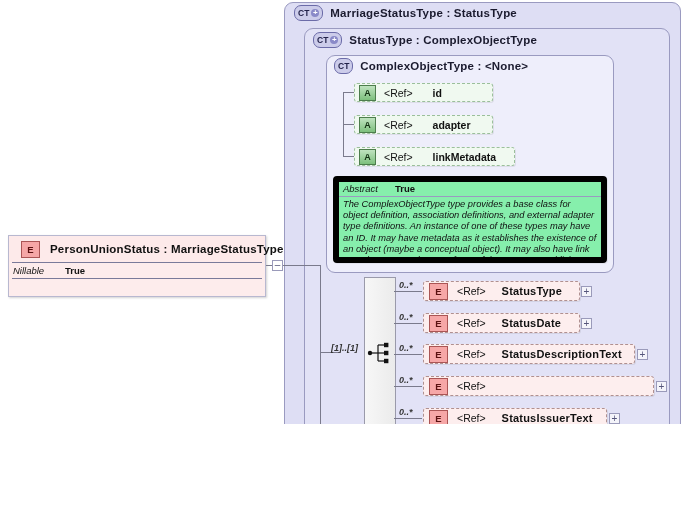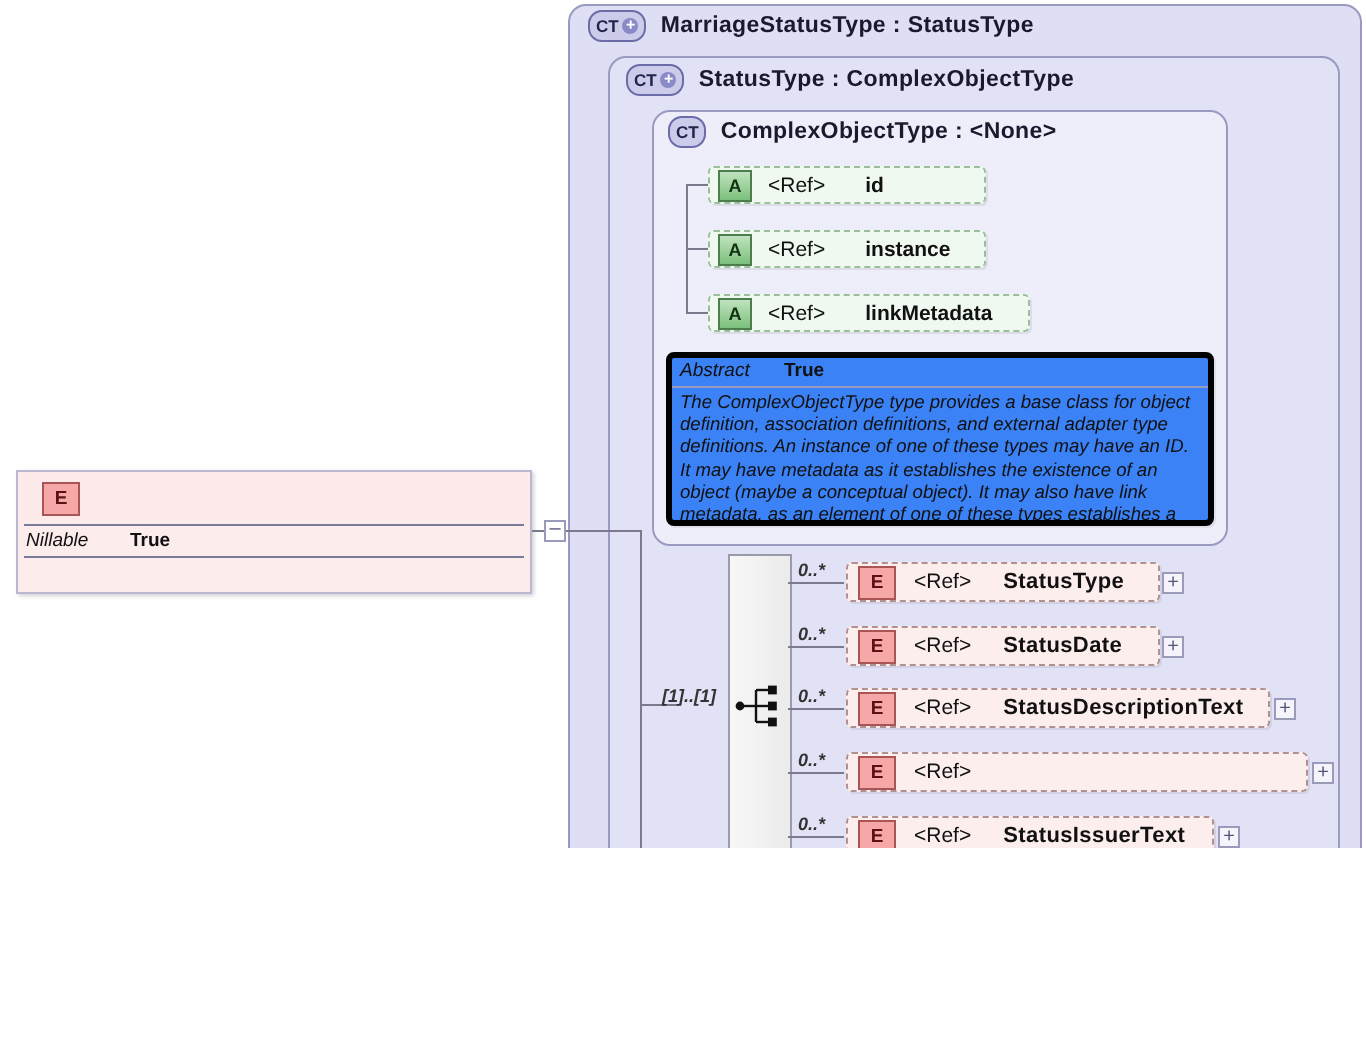--- a/index.html
+++ b/index.html
@@ -134,23 +134,23 @@
     border: 1px solid #9a9aba;
     background: #ffffff;
     font-size: 10px;
     line-height: 7px;
     text-align: center;
     color: #55557a;
   }
 
   
   .doc-panel {
-    border: 3px solid #000000;
+    border: 6px solid #000000;
     border-radius: 4px;
-    background: #3b82f6;
+    background: #86efac;
     box-shadow: 1px 1px 0 rgba(0,0,0,.06);
     overflow: hidden;
   }
   .facet-line {
     display: flex; align-items: center;
     border-bottom: 1px solid #9a9ac0;
     padding: 1px 4px 2px 4px;
   }
   .facet-name { font-style: italic; font-size: 9.5px; color: #111; width: 52px;}
   .facet-val  { font-size: 9.5px; font-weight: bold; color: #111; }
@@ -263,40 +263,41 @@
 
   <div class="abs attr-row" style="left:354px; top:83px; width:139px; height:19px;">
     <span class="a-badge">A</span>
     <span class="ref">&lt;Ref&gt;</span>
     <span class="nm">id</span>
   </div>
 
   <div class="abs attr-row" style="left:354px; top:115px; width:139px; height:19px;">
     <span class="a-badge">A</span>
     <span class="ref">&lt;Ref&gt;</span>
-    <span class="nm">instance</span>
+    <span class="nm">adapter</span>
   </div>
 
   <div class="abs attr-row" style="left:354px; top:147px; width:161px; height:19px;">
     <span class="a-badge">A</span>
     <span class="ref">&lt;Ref&gt;</span>
     <span class="nm">linkMetadata</span>
   </div>
 
   <div class="abs doc-panel" style="left:333px; top:176px; width:274px; height:87px;">
     <div class="facet-line">
       <span class="facet-name">Abstract</span>
       <span class="facet-val">True</span>
     </div>
     <div class="doc-text">The ComplexObjectType type provides a base class for object definition, association definitions, and external adapter type definitions. An instance of one of these types may have an ID. It may have metadata as it establishes the existence of an object (maybe a conceptual object). It may also have link metadata, as an element of one of these types establishes a relationship between its value and its context.</div>
   </div>
 
   <div class="abs ebox" style="left:8px; top:235px; width:258px; height:62px;">
     <div class="ebox-head">
       <span class="e-badge">E</span>
+      <span class="etitle">PersonUnionStatus : MarriageStatusType</span>
     </div>
     <div class="ebox-sep"></div>
     <div class="ebox-facet">
       <span class="facet-name">Nillable</span>
       <span class="facet-val">True</span>
     </div>
     <div class="ebox-sep"></div>
   </div>
 
   <div class="ln lnh abs" style="left:266px; top:265px; width:6px; height:1px;"></div>

